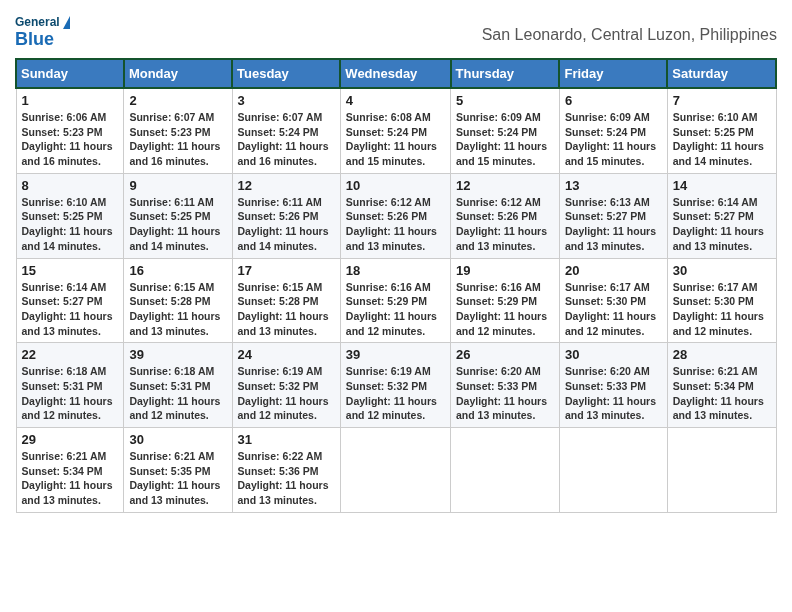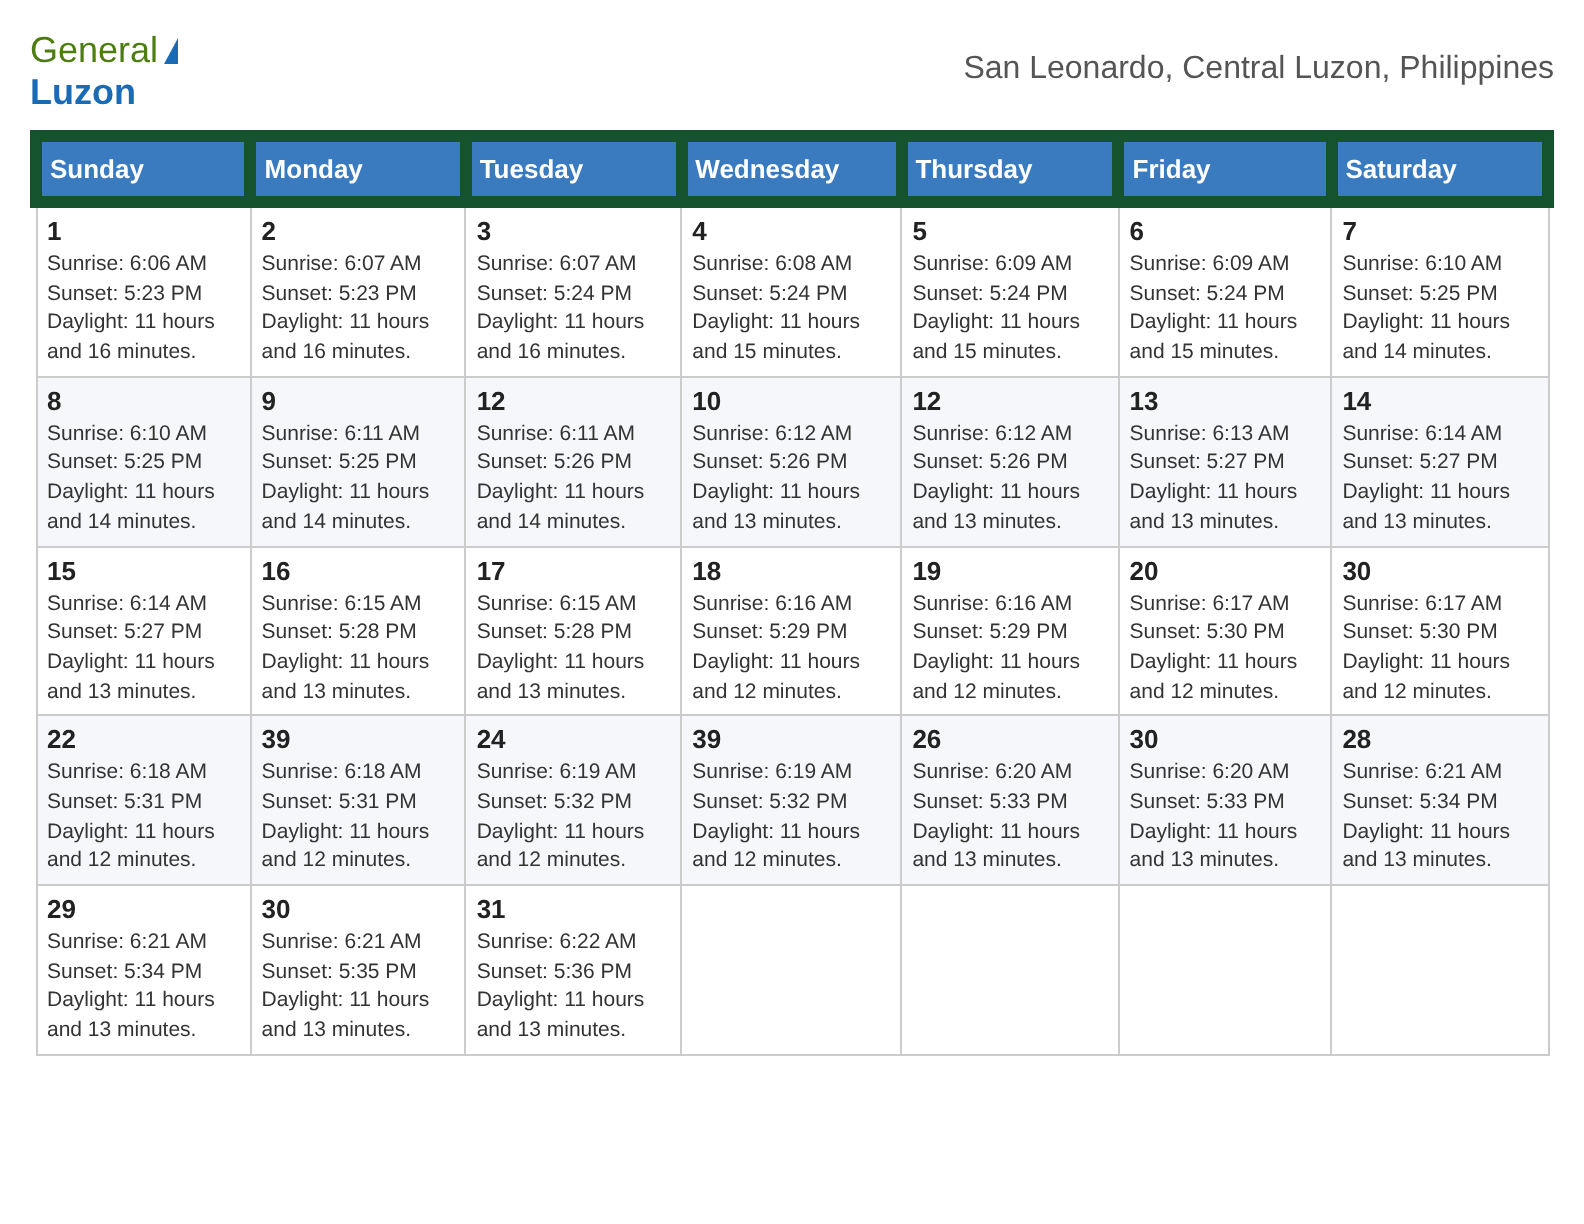--- a/index.html
+++ b/index.html
@@ -16,23 +16,23 @@
       align-items: flex-start;
       margin-bottom: 8px;
     }
     .logo {
       display: flex;
       flex-direction: column;
       align-items: flex-start;
       padding-top: 5px;
     }
     .logo-general {
-      font-size: 18px;
-      font-weight: normal;
-      color: #4d7c0f;
+      font-size: 12px;
+      font-weight: bold;
+      color: #0c4a6e;
     }
     .logo-blue {
       font-size: 18px;
       font-weight: bold;
       color: #1a6bb5;
     }
     .title-area {
       text-align: right;
     }
     .main-title {
@@ -50,21 +50,21 @@
       border-collapse: collapse;
       font-size: 11px;
     }
     .calendar th {
       background: #3a7abf;
       color: #fff;
       padding: 6px 4px;
       text-align: left;
       font-size: 13px;
       font-weight: bold;
-      border: 6px solid #14532d;
+      border: 2px solid #14532d;
     }
     .calendar td {
       border: 1px solid #ccc;
       vertical-align: top;
       padding: 4px 5px;
       width: 113px;
       min-height: 75px;
       background: #fff;
     }
     .calendar tr:nth-child(even) td {
@@ -74,39 +74,40 @@
       font-size: 13px;
       font-weight: bold;
       color: #222;
       display: block;
       margin-bottom: 2px;
     }
     .day-info {
       font-size: 10.5px;
       color: #333;
       line-height: 1.4;
+      font-weight: bold;
     }
     .empty-cell {
       background: #fff !important;
     }
     .logo-row {
       display: flex;
       align-items: center;
     }
   </style>
 </head>
 <body>
 
 <div class="header-area">
   <div class="logo">
     <div class="logo-row">
       <span class="logo-general">General</span>
       <span style="display:inline-block;width:0;height:0;border-left:7px solid transparent;border-right:0px solid transparent;border-bottom:13px solid #1a6bb5;margin-left:3px;margin-bottom:0px;"></span>
     </div>
-    <span class="logo-blue">Luzon</span>
+    <span class="logo-blue">Blue</span>
   </div>
   <div class="title-area">
     <div class="subtitle">San Leonardo, Central Luzon, Philippines</div>
   </div>
 </div>
 
 <table class="calendar">
   <thead>
     <tr id="header-row">
     <th>Sunday</th>

